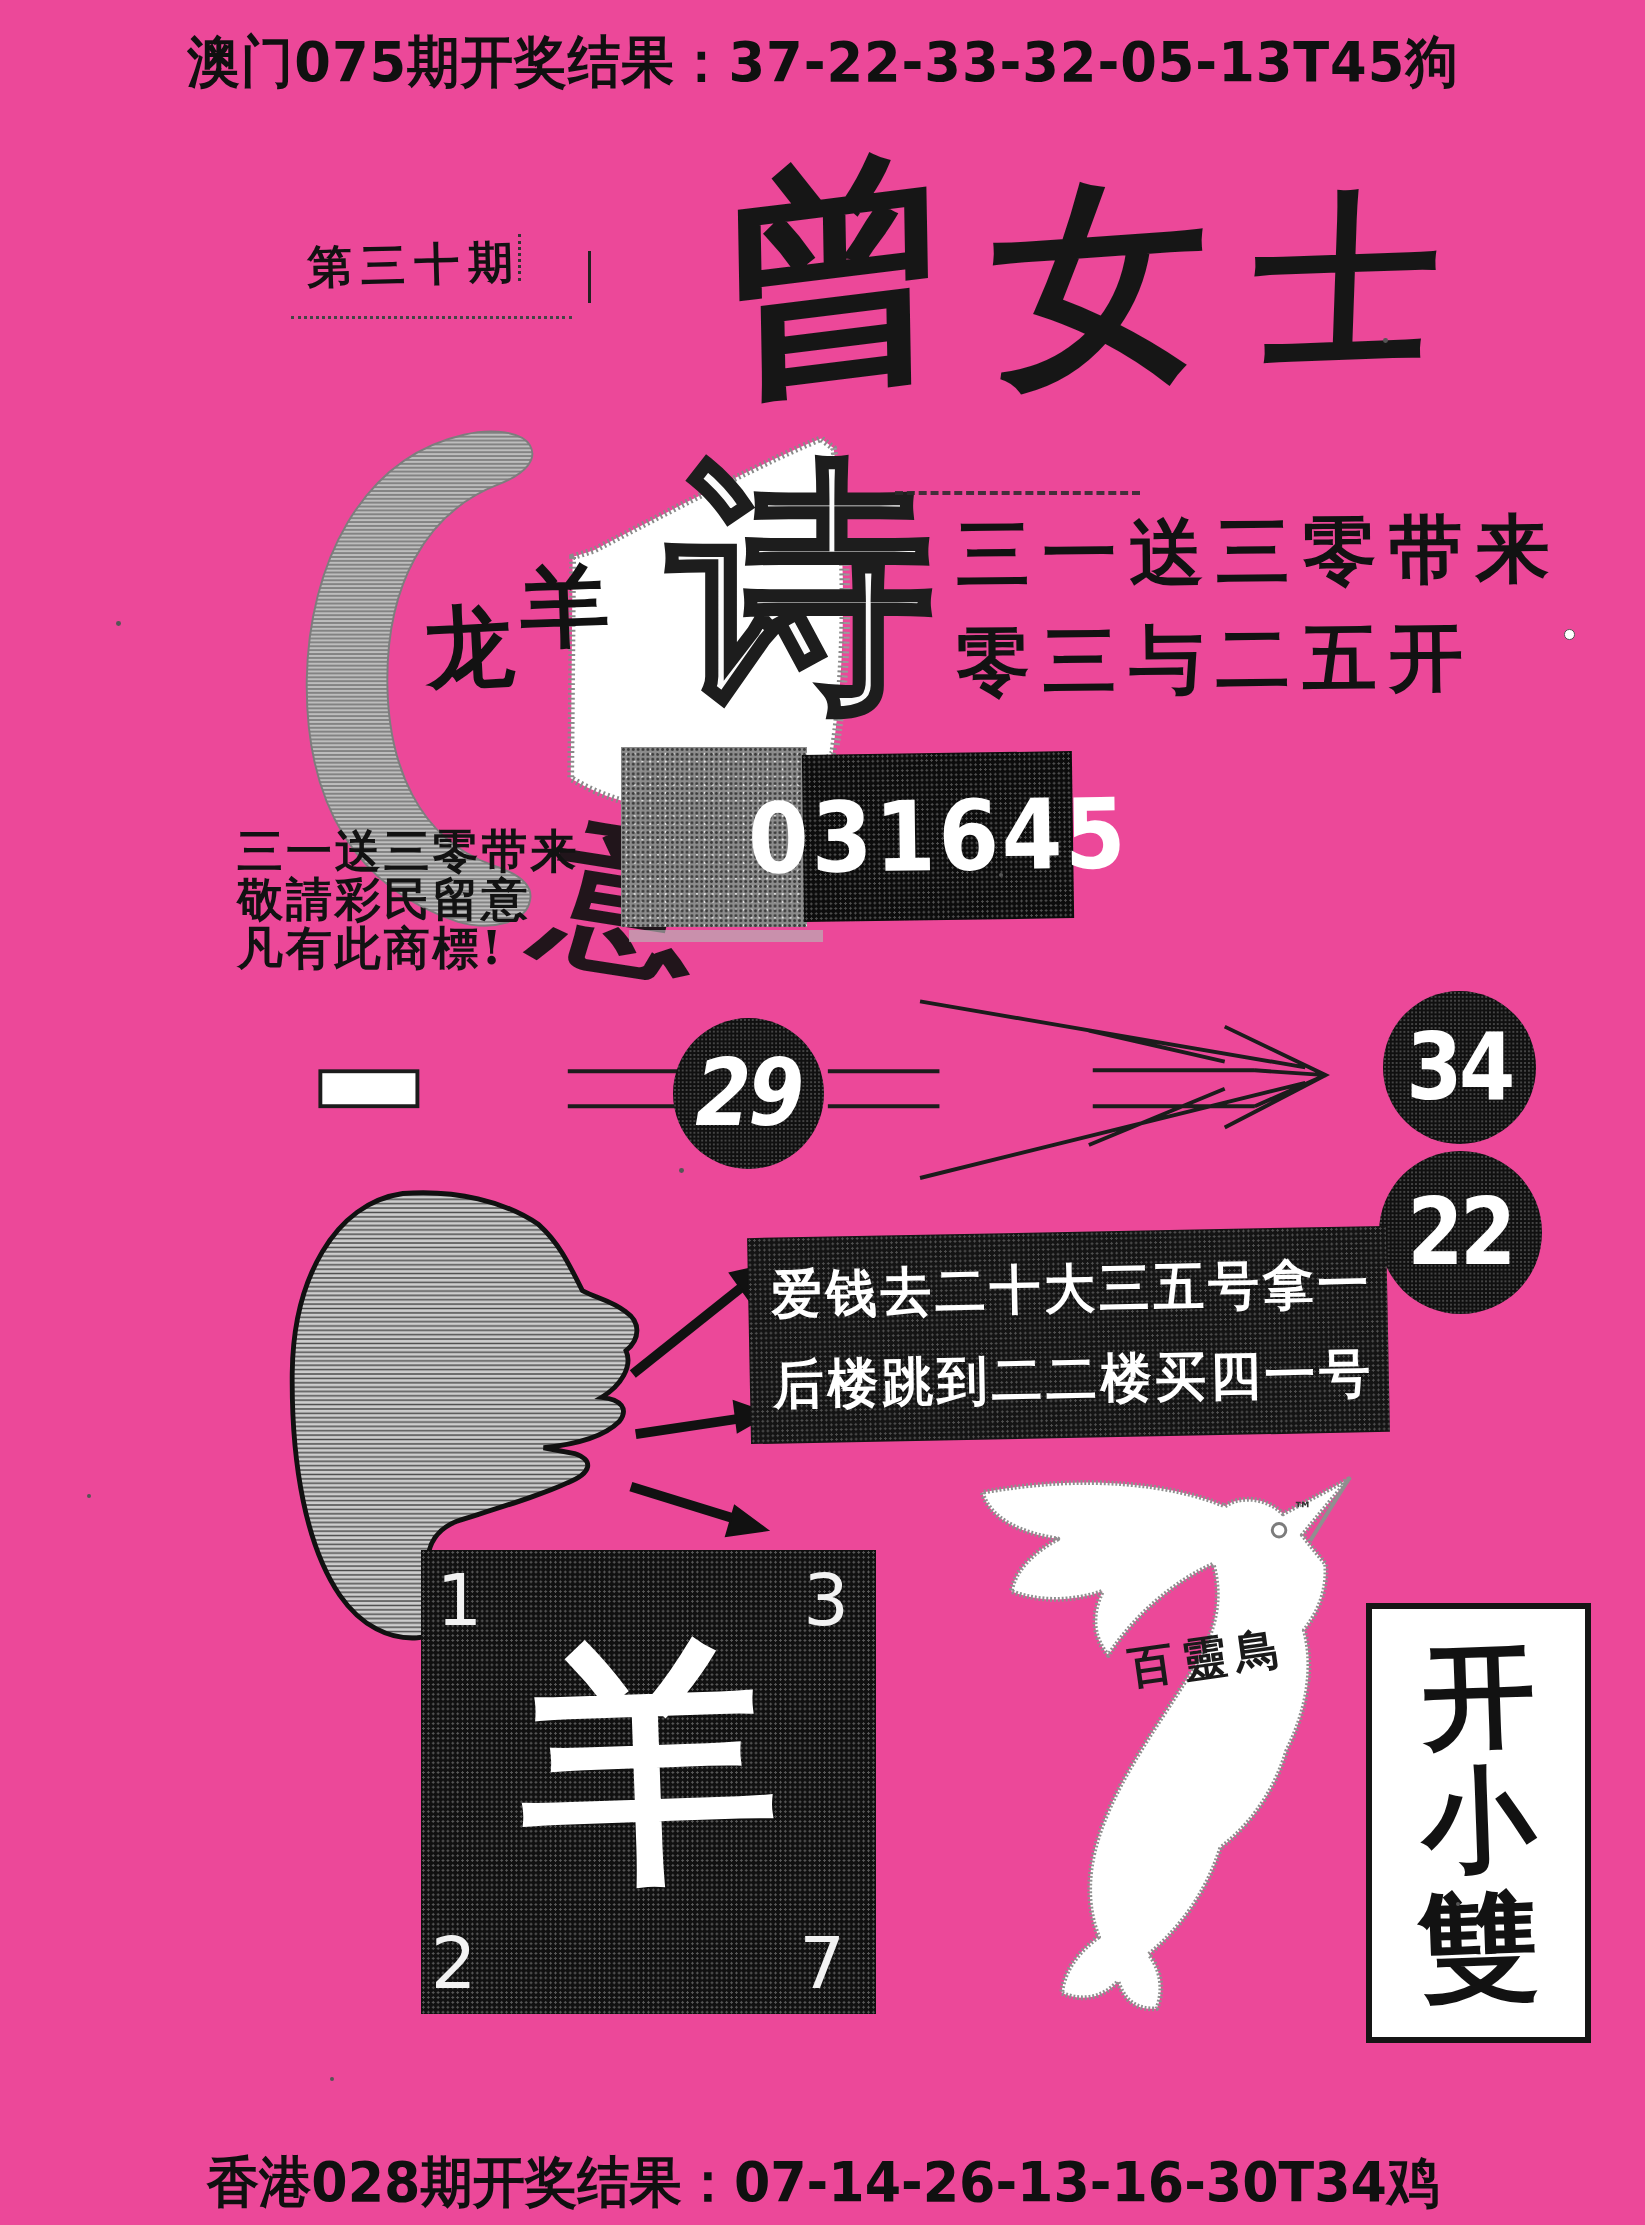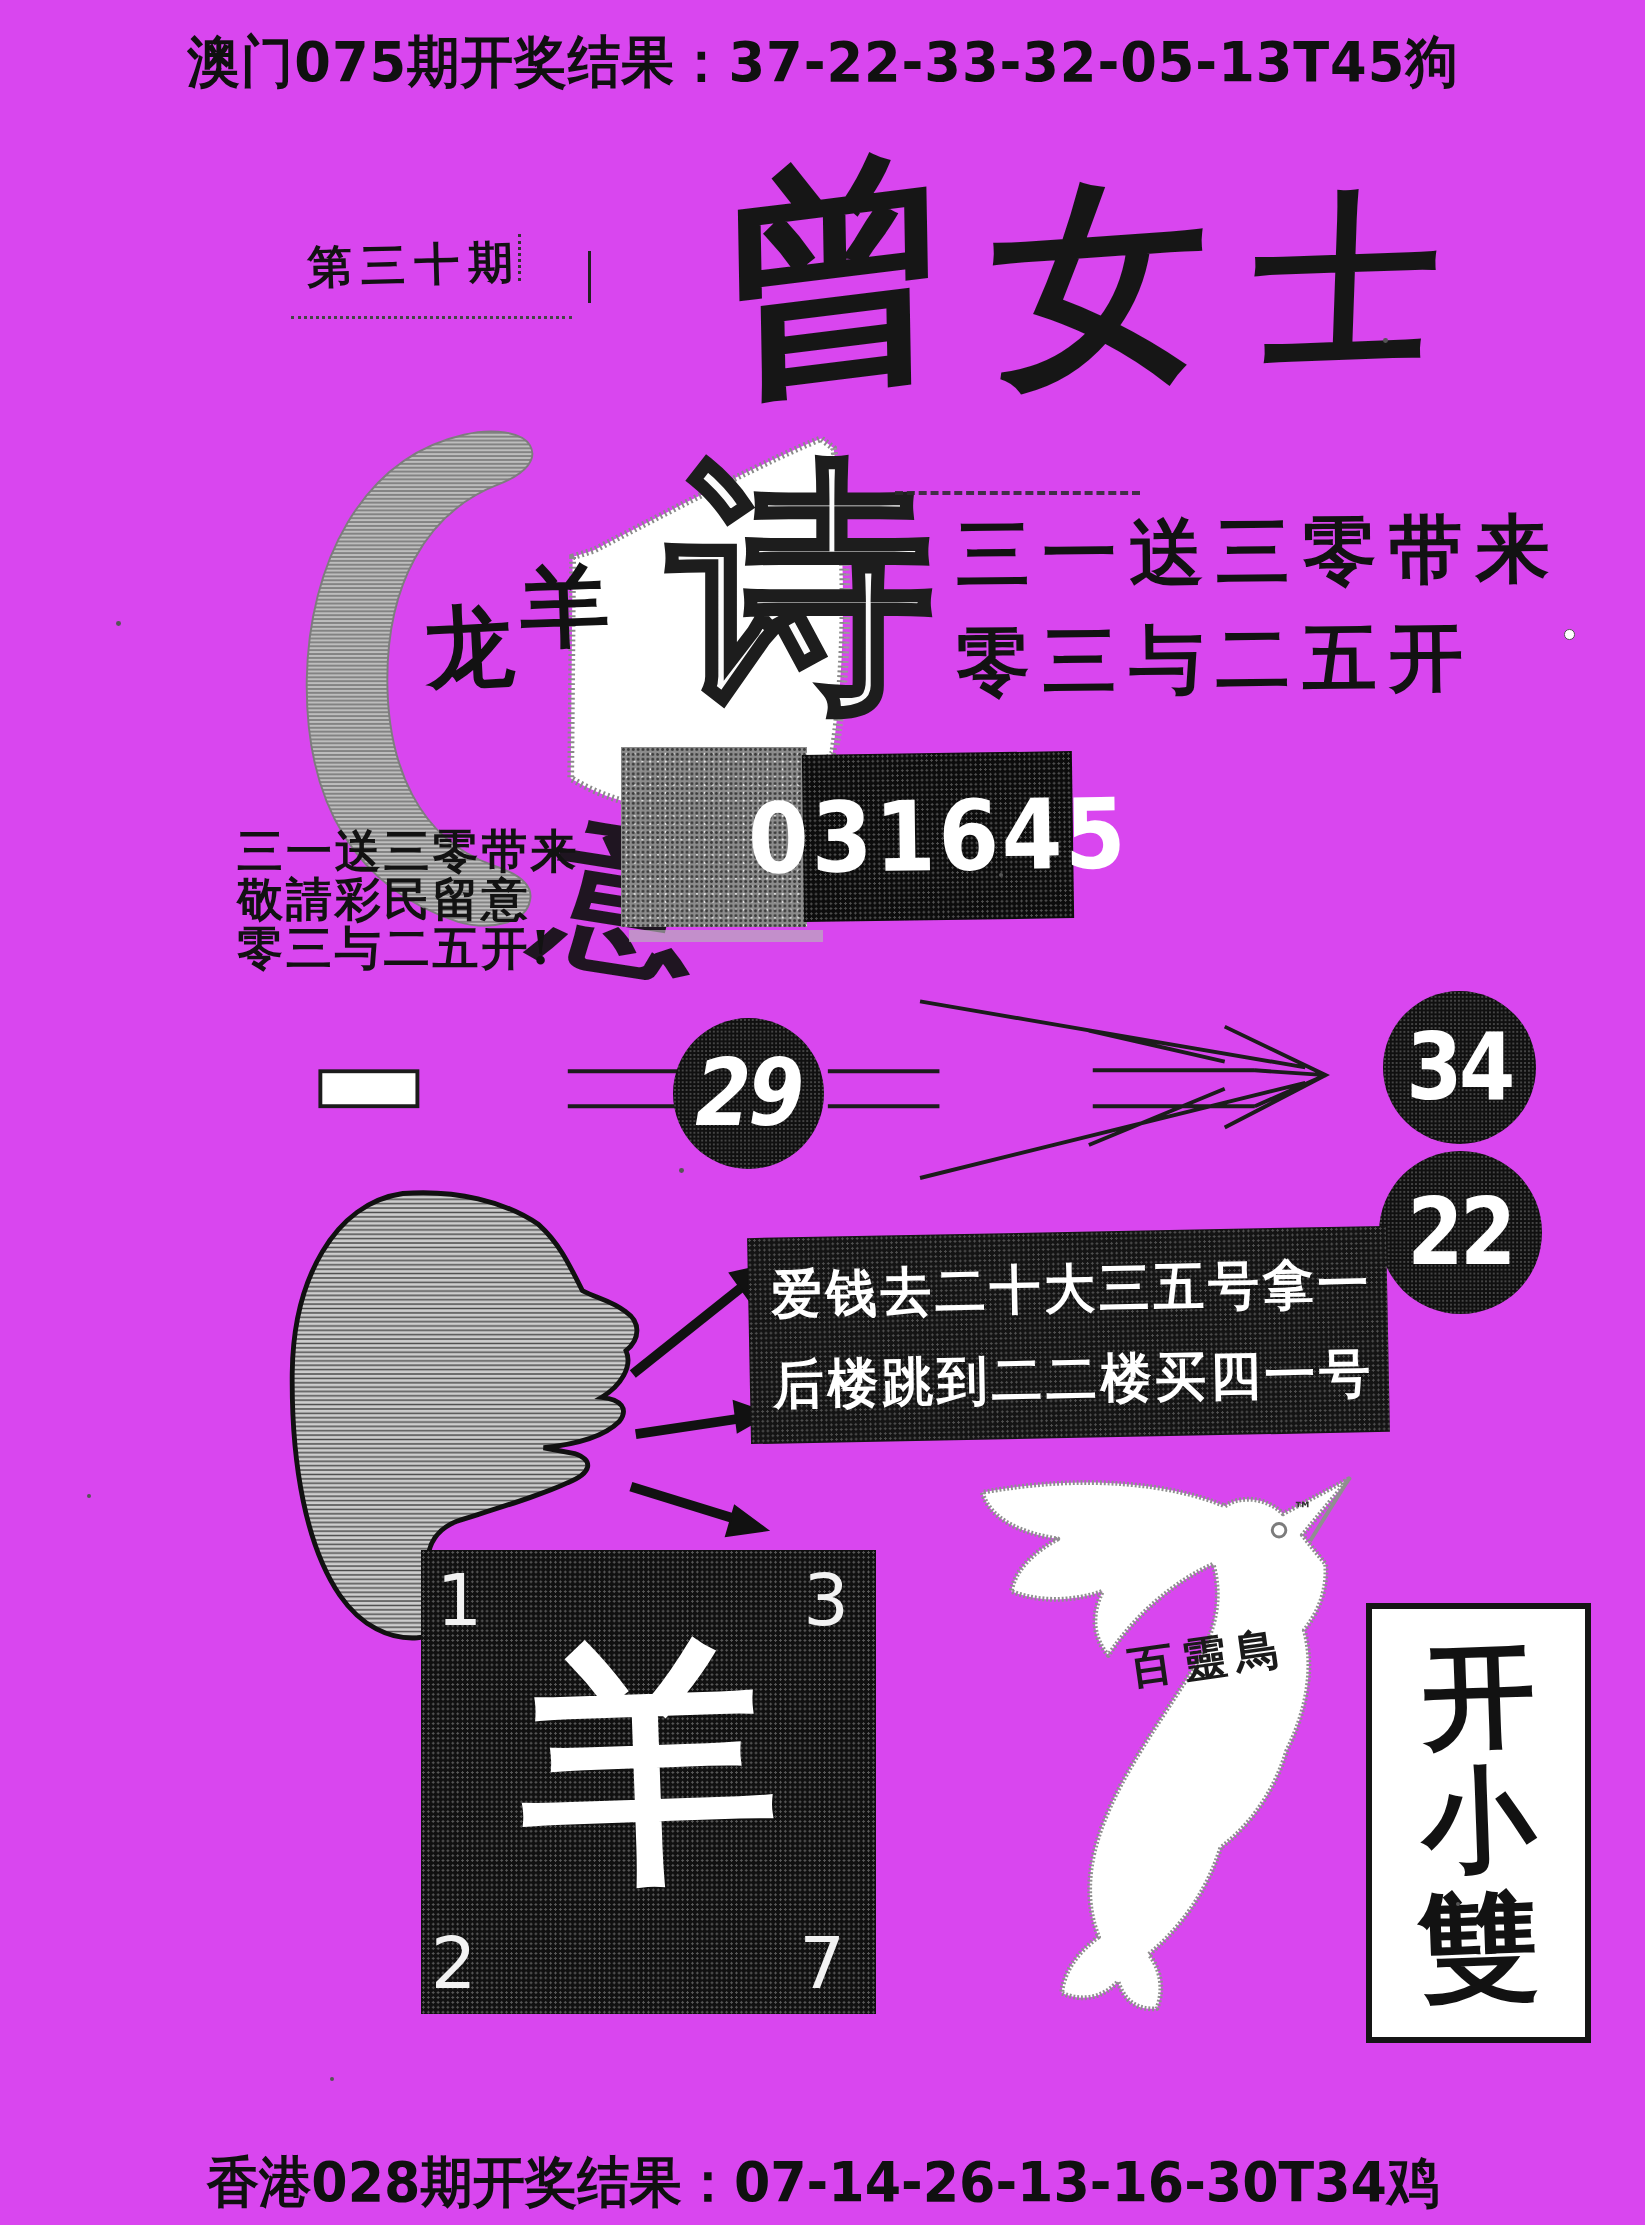--- a/index.html
+++ b/index.html
@@ -1,17 +1,17 @@
 <!DOCTYPE html>
 <html><head>
 <meta charset="utf-8">
 <style>
   html,body{margin:0;padding:0;background:#e8e8e8;}
   .page{
-    position:relative;width:1646px;height:2225px;background:#d946ef;
+    position:relative;width:1646px;height:2225px;background:#ec4899;
     overflow:hidden;font-family:"DejaVu Sans","Liberation Sans",sans-serif;color:#121212;
   }
   .abs{position:absolute;}
   .centerline{left:50%;transform:translateX(-50%) scaleX(.94);white-space:nowrap;
     font-weight:700;font-size:56px;letter-spacing:1px;color:#101010;}
   
   .issue{font-size:45px;font-weight:700;letter-spacing:8.7px;transform:rotate(-1.5deg);
     font-family:"DejaVu Serif","Liberation Serif",serif;}
   .title-char{font-family:"DejaVu Serif","Liberation Serif",serif;font-weight:900;color:#161616;line-height:1;}
   .deco-dotted-v{border-left:3.9px dotted #333;width:0;}
@@ -189,21 +189,21 @@
   <div class="abs banner-char" style="left:425px;top:602px;transform:rotate(-3deg);">龙</div>
   <div class="abs banner-char" style="left:520px;top:561px;transform:rotate(-2deg);">羊</div>
 
   <div class="abs poem-label" style="left:670px;top:454px;">诗</div>
   <div class="abs dash-line" style="left:895px;top:491px;width:245px;"></div>
   <div class="abs poem-line" style="left:956px;top:503px;">三一送三零带来</div>
   <div class="abs poem-line" style="left:956px;top:611px;">零三与二五开</div>
 
   <div class="abs notice-line" style="left:237px;top:827px;">三一送三零带来</div>
   <div class="abs notice-line" style="left:237px;top:875px;">敬請彩民留意</div>
-  <div class="abs notice-line" style="left:237px;top:924px;">零三与二五开!</div>
+  <div class="abs notice-line" style="left:237px;top:924px;">凡有此商標!</div>
   <div class="abs script-glyph" style="left:549px;top:813px;">意</div>
 
   <div class="abs stamp-photo" style="left:621px;top:747px;width:186px;height:180px;"></div>
   <div class="abs stamp-num" style="left:803px;top:753px;width:270px;height:167px;">
     <span>031645</span>
   </div>
   <div class="abs stamp-shadow" style="left:629px;top:930px;width:194px;height:11.6px;"></div>
 
   <div class="abs num-circle" style="left:673px;top:1018px;width:151px;height:151px;font-style:italic;">
     <span>29</span>

